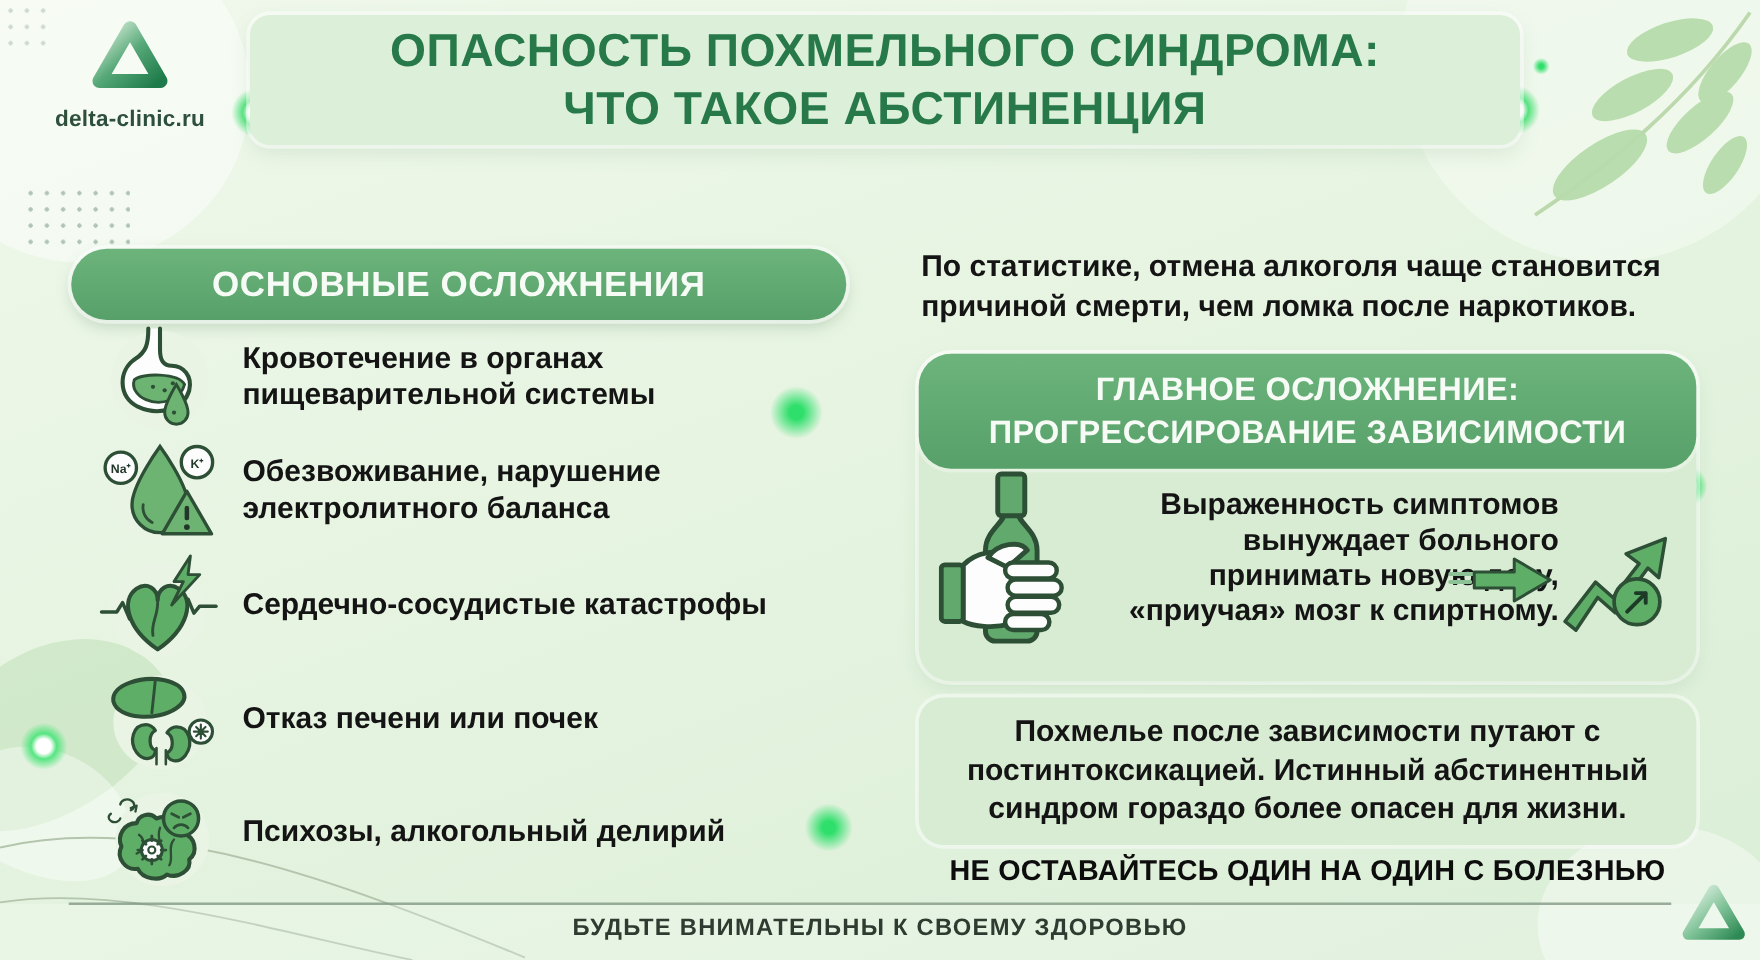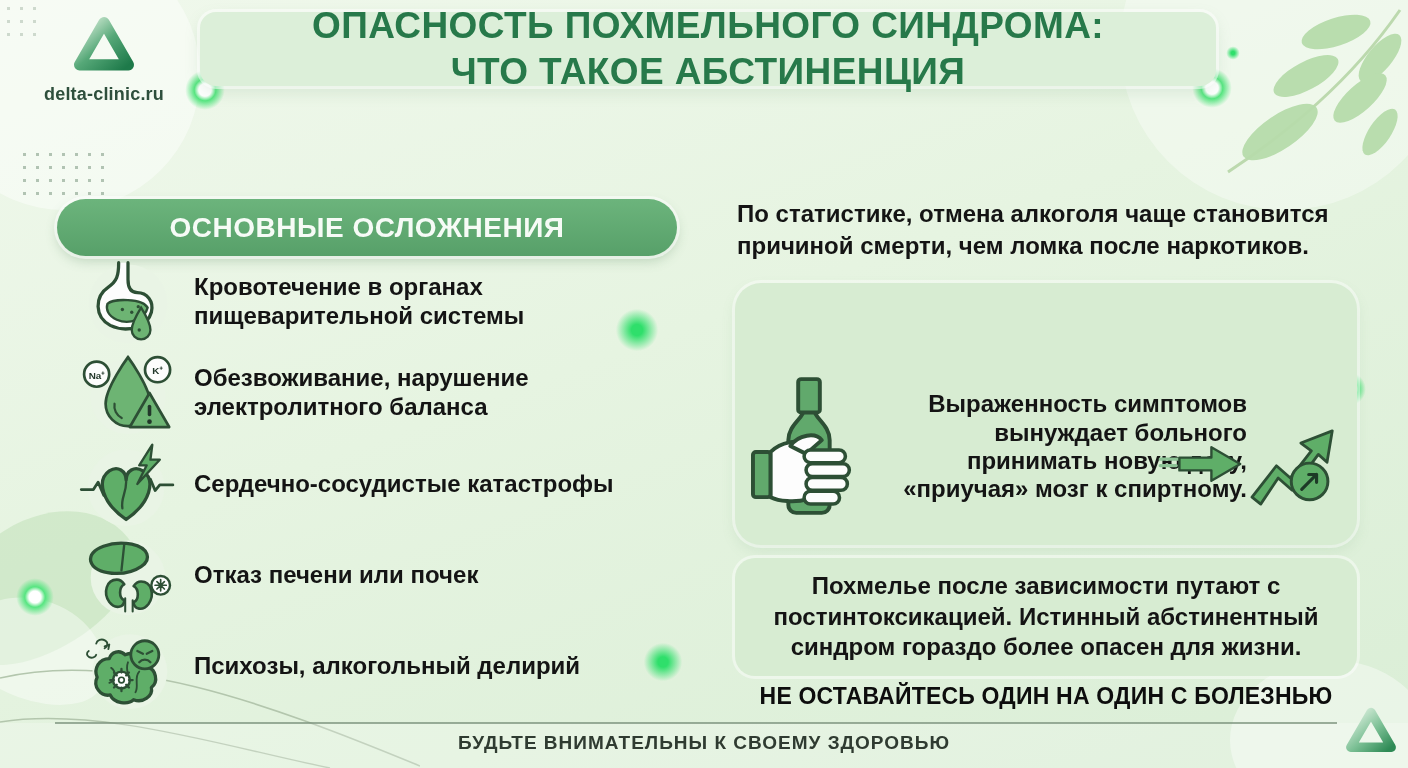--- a/index.html
+++ b/index.html
@@ -18,21 +18,21 @@
   .leaves{position:absolute;right:0;top:0;pointer-events:none;}
   .leaf-blob{position:absolute;background:rgba(198,228,190,.65);border-radius:50% 50% 50% 50%/60% 60% 40% 40%;transform:rotate(-32deg);pointer-events:none;}
 
   
   .brand{position:absolute;left:20px;top:12px;width:168px;text-align:center;}
   .brand .logo{width:66px;height:66px;}
   .brand .site{font-size:18px;font-weight:600;color:#2e4f3c;margin-top:2px;letter-spacing:.2px;}
 
   
   .title-box{
-    position:absolute;left:200px;top:12px;width:1016px;height:74px;
+    position:absolute;left:200px;top:12px;width:1016px;height:104px;
     background:#dcefd9;border-radius:16px;
     box-shadow:0 0 0 3px rgba(255,255,255,.5),0 6px 16px rgba(110,160,115,.18);
     display:flex;flex-direction:column;align-items:center;justify-content:center;
   }
   .title-line{color:#27794a;font-weight:800;font-size:37px;line-height:1.24;letter-spacing:.4px;white-space:nowrap;}
   .subtitle{position:absolute;left:154px;top:126px;width:1100px;text-align:center;
     font-size:23px;font-weight:600;line-height:1.32;}
 
   
   .left-pill{
@@ -224,20 +224,24 @@
         </svg>
       </div>
       <div class="comp-label">Психозы, алкогольный делирий</div>
     </div>
 
   </div>
 
   <div class="stat-text">По статистике, отмена алкоголя чаще становится причиной смерти, чем ломка после наркотиков.</div>
 
   <div class="main-card">
+    <div class="main-card-header">
+      <div>ГЛАВНОЕ ОСЛОЖНЕНИЕ:</div>
+      <div>ПРОГРЕССИРОВАНИЕ ЗАВИСИМОСТИ</div>
+    </div>
     <div class="main-card-body">
       <svg width="118" height="148" viewBox="0 0 120 150">
         <path d="M64 36 c0 10 16 16 16 32 v66 a8 8 0 0 1 -8 8 h-26 a8 8 0 0 1 -8 -8 v-66 c0 -16 16 -22 16 -32 Z" fill="#61a96c" stroke="#2d4f35" stroke-width="4" stroke-linejoin="round"></path>
         <rect x="48" y="6" width="22" height="34" rx="3" fill="#61a96c" stroke="#2d4f35" stroke-width="4"></rect>
         <rect x="2" y="80" width="18" height="46" rx="3" fill="#61a96c" stroke="#2d4f35" stroke-width="4"></rect>
         <path d="M20 80 C30 70 48 66 58 74 L62 76 V126 L58 128 C44 132 28 130 20 126 Z" fill="#fdfdfd" stroke="#2d4f35" stroke-width="4" stroke-linejoin="round"></path>
         <path d="M40 74 C48 62 66 60 72 68 L56 82 Z" fill="#fdfdfd" stroke="#2d4f35" stroke-width="4" stroke-linejoin="round"></path>
         <rect x="54" y="78" width="42" height="13" rx="6.5" fill="#fdfdfd" stroke="#2d4f35" stroke-width="3.6"></rect>
         <rect x="56" y="92" width="44" height="13" rx="6.5" fill="#fdfdfd" stroke="#2d4f35" stroke-width="3.6"></rect>
         <rect x="56" y="106" width="42" height="13" rx="6.5" fill="#fdfdfd" stroke="#2d4f35" stroke-width="3.6"></rect>

